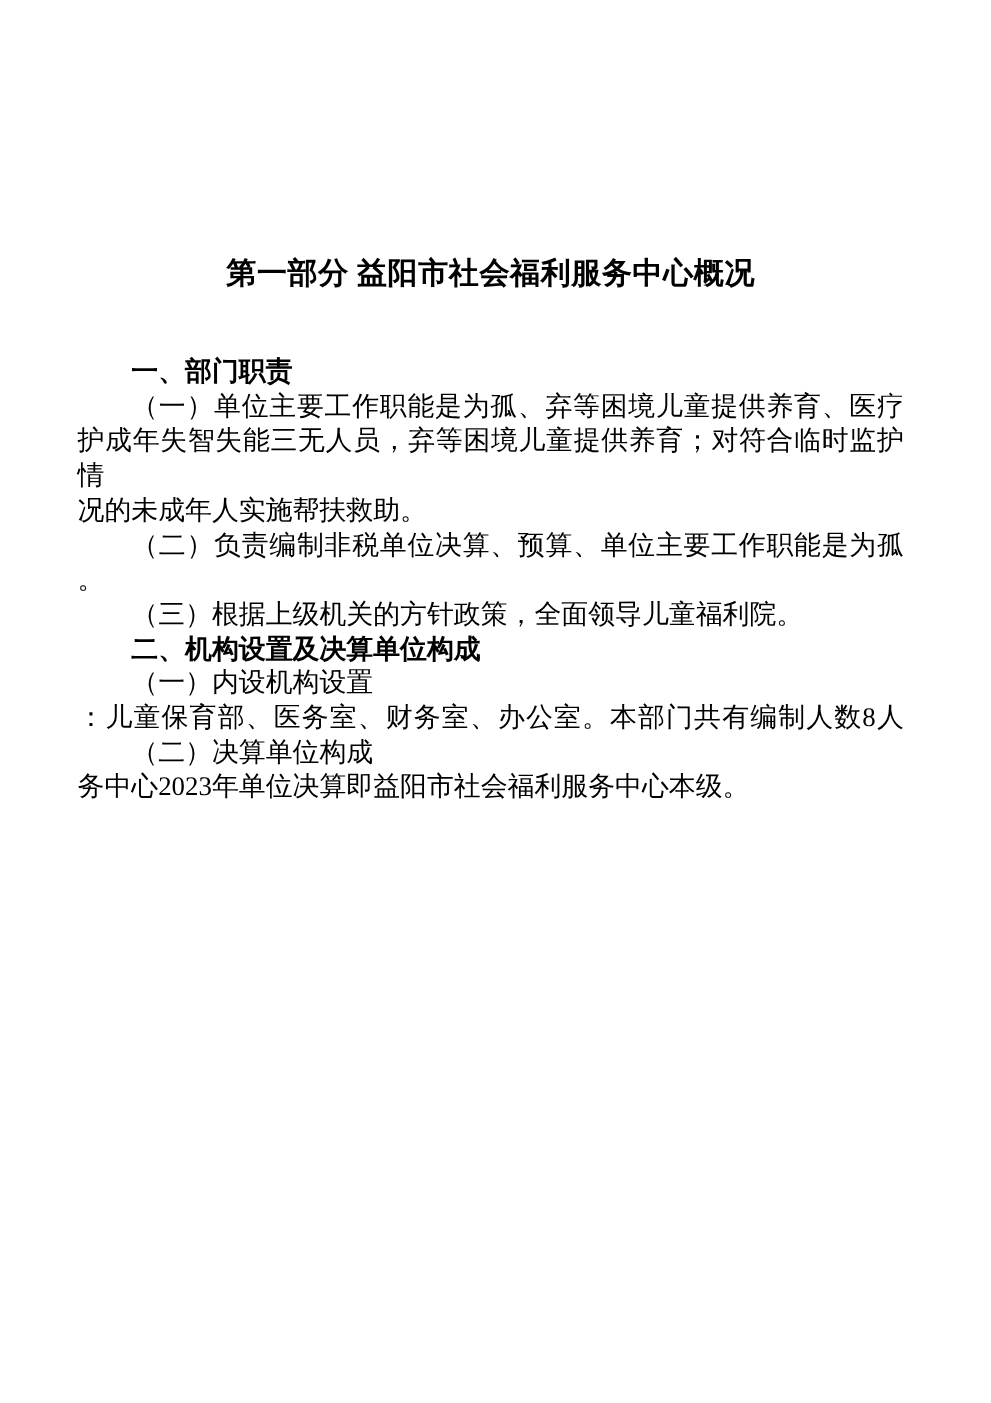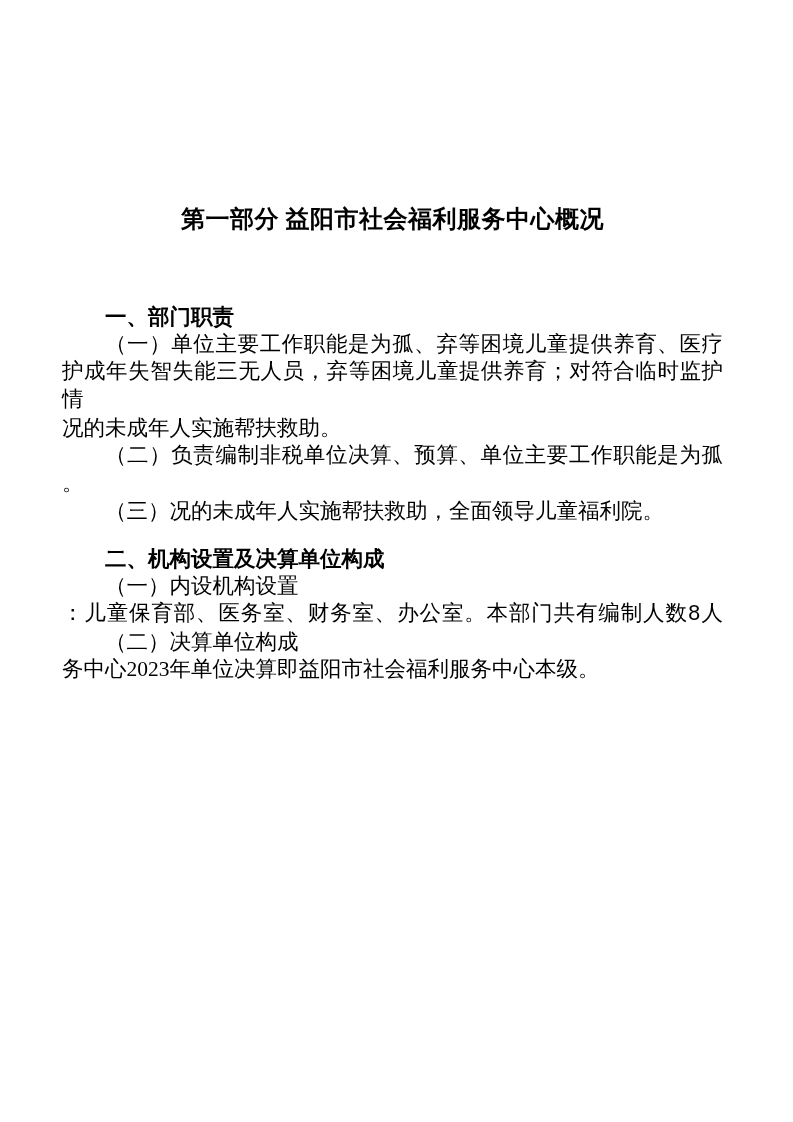--- a/index.html
+++ b/index.html
@@ -34,42 +34,41 @@
     top: 284px;
     left: 62px;
     width: 661px;
     font-size: 21.5px;
     line-height: 27.7px;
   }
   .line {
     white-space: normal;
     text-align: left;
   }
-  .line.bold   { font-weight: bold; margin-top: 20px; }
+  .line.bold   { font-weight: bold; }
   .line.indent { text-indent: 2em; }
   .line.justify {
     text-align: justify;
     text-align-last: justify;
     text-justify: inter-character;
-    font-family: Liberation Mono, monospace;
   }
 </style>
 </head>
 <body>
 
 <div class="page">
   <h1 class="doc-title">第一部分 益阳市社会福利服务中心概况</h1>
 
   <div class="doc-body">
       <div class="line bold indent">一、部门职责</div>
       <div class="line indent justify">（一）单位主要工作职能是为孤、弃等困境儿童提供养育、医疗</div>
       <div class="line justify">护成年失智失能三无人员，弃等困境儿童提供养育；对符合临时监护情</div>
       <div class="line">况的未成年人实施帮扶救助。</div>
       <div class="line indent justify">（二）负责编制非税单位决算、预算、单位主要工作职能是为孤</div>
       <div class="line">。</div>
-      <div class="line indent">（三）况的未成年人实施帮扶救助，全面领导儿童福利院。</div>
+      <div class="line indent">（三）根据上级机关的方针政策，全面领导儿童福利院。</div>
       <div class="line bold indent">二、机构设置及决算单位构成</div>
       <div class="line indent">（一）内设机构设置</div>
       <div class="line justify">：儿童保育部、医务室、财务室、办公室。本部门共有编制人数8人</div>
       <div class="line indent">（二）决算单位构成</div>
       <div class="line">务中心2023年单位决算即益阳市社会福利服务中心本级。</div>
     </div>
 </div>
 
 </body></html>

